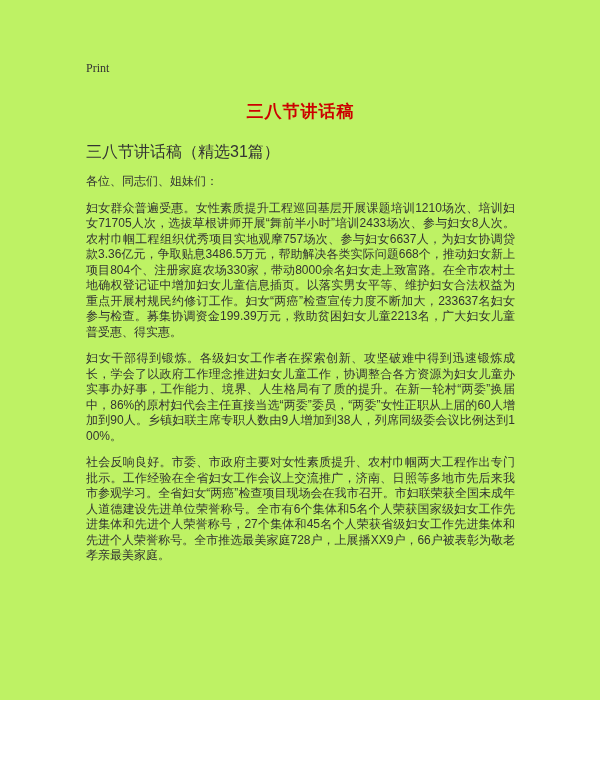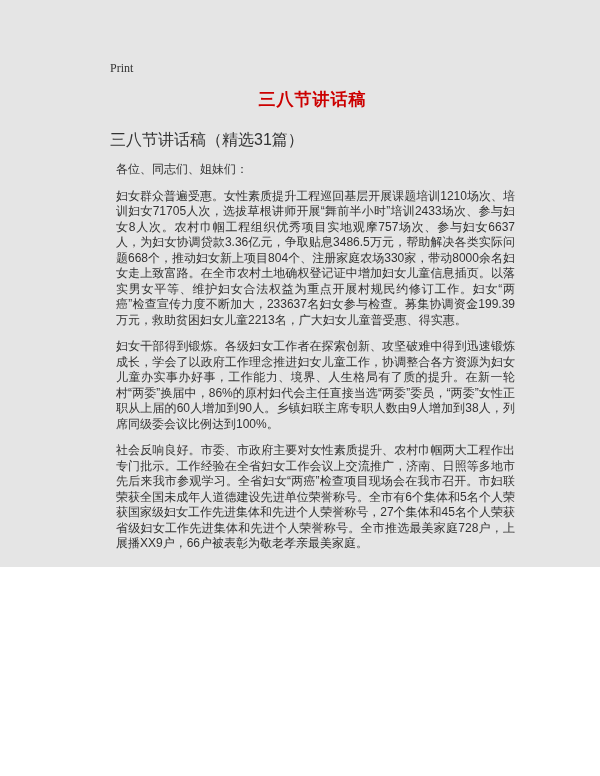--- a/index.html
+++ b/index.html
@@ -1,38 +1,37 @@
 <!DOCTYPE html>
 <html><head>
 <meta charset="utf-8">
 <style>
   * { margin: 0; padding: 0; box-sizing: border-box; }
   html, body { background: #ffffff; }
   .page {
     position: relative;
     width: 600px;
-    height: 567px;
-    background: #e5e5e5;
+    height: 700px;
+    background: #bef264;
     font-family: "Liberation Sans", sans-serif;
     color: #2b2b2b;
     overflow: hidden;
-    padding-left: 24px;
   }
   .content {
     padding: 58px 85px 0 86px;
   }
   .print-label {
     font-family: "Liberation Serif", serif;
     font-size: 12px;
     color: #333333;
     display: inline-block;
     cursor: pointer;
   }
   .doc-title {
-    margin-top: 12px;
+    margin-top: 24px;
     text-align: center;
     font-size: 17px;
     font-weight: bold;
     letter-spacing: 1px;
   }
   .doc-subtitle {
     margin-top: 19px;
     font-size: 16px;
     color: #333333;
   }
@@ -43,21 +42,20 @@
     color: #222222;
   }
   .para {
     margin-top: 11px;
     font-size: 12px;
     line-height: 15.5px;
     text-align: justify;
     text-justify: inter-ideograph;
     color: #333333;
     word-break: break-all;
-    margin-left: 6px;
   }
   .para.greeting { text-align: left; }
 </style>
 </head>
 <body>
 
 <div class="page">
   <div class="content">
 
     <span class="print-label">Print</span>

